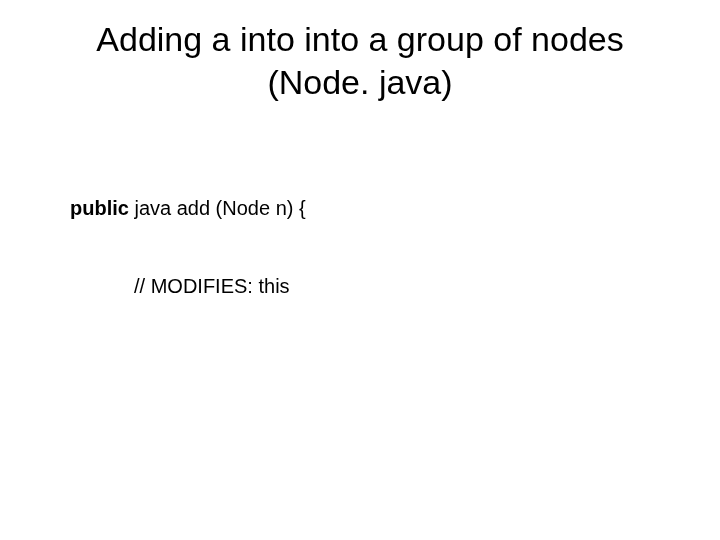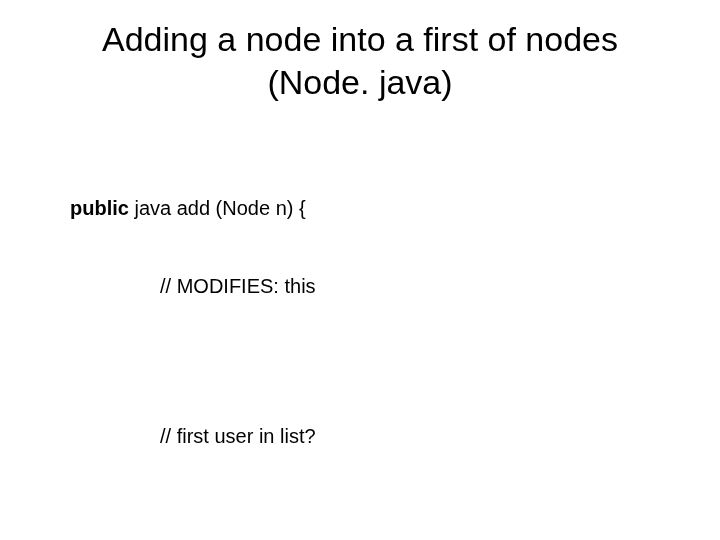--- a/index.html
+++ b/index.html
@@ -29,34 +29,33 @@
       font-size: 20px;
       line-height: 1.3;
       font-family: Arial, Helvetica, sans-serif;
       white-space: pre;
       margin-left: 20px;
     }
     .kw-bold {
       font-weight: bold;
       margin-top: 40px;
     }
-    .indent1 { margin-left: 90px; }
+    .indent1 { margin-left: 64px; }
     .blank-line { height: 20px; }
   </style>
 </head>
 <body>
 
 <div class="slide">
-  <h1 class="title">Adding a node into a first of nodes (Node. java)</h1>
+  <h1 class="title">Adding a into into a group of nodes (Node. java)</h1>
 
   <div class="code-block">
     <div><span class="kw-bold">public</span><span> java add (Node n) {</span></div>
     <div class="indent1">// MODIFIES: this</div>
     <div class="blank-line"></div>
-    <div class="indent1">// first user in list?</div>
     
     
     
     
     
     
     
   </div>
 </div>
 

